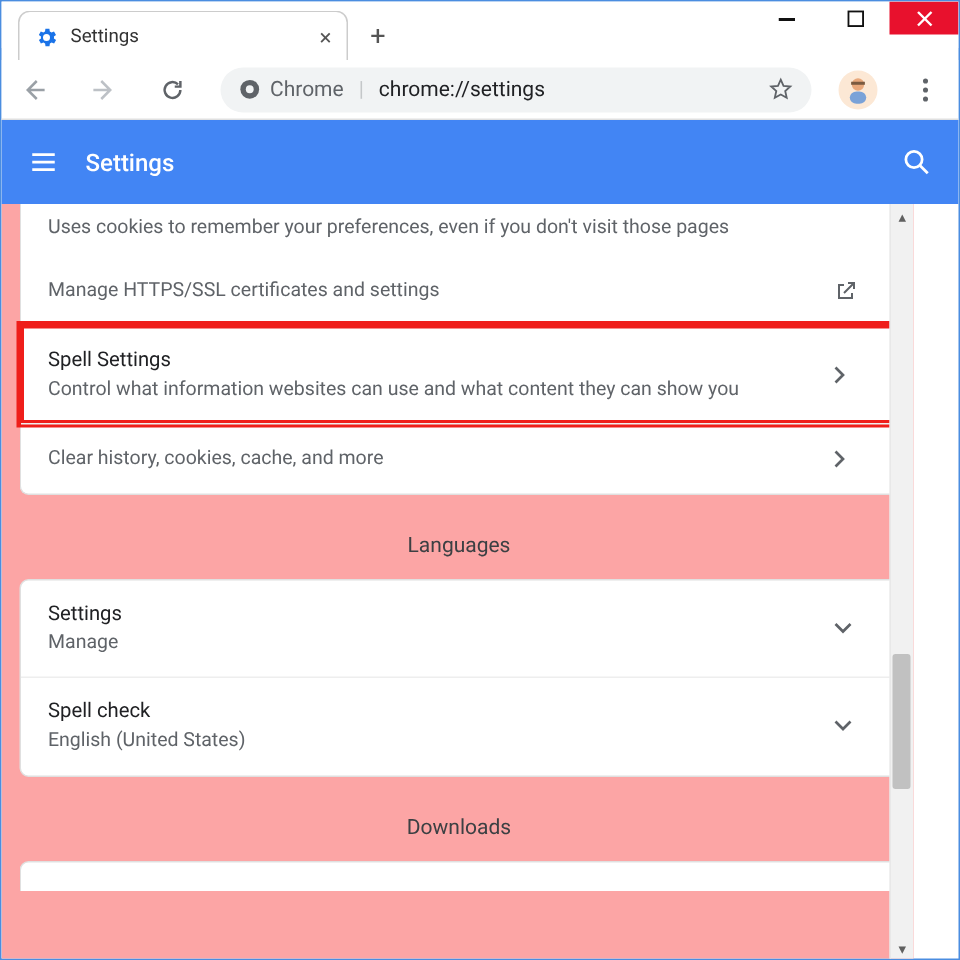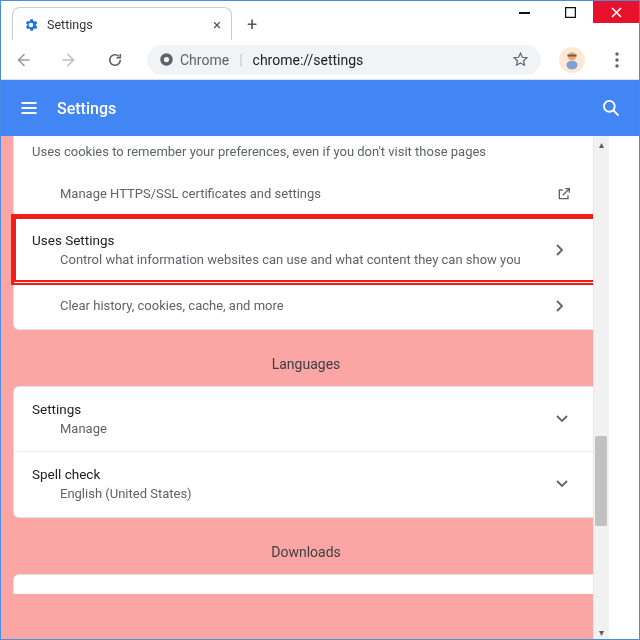--- a/index.html
+++ b/index.html
@@ -41,21 +41,21 @@
   .content { padding: 0 10px 20px 12px; }
   .scrolltrack { position: absolute; right: 0; top: 0; bottom: 0; width: 16px; background: #f1f1f1; border-left: 1px solid #e8e8e8; }
   .scrollup, .scrolldown { height: 17px; display:flex; align-items:center; justify-content:center; color:#606060; font-size:10px; }
   .thumb { position: absolute; right: 2px; width: 12px; background: #c1c1c1; border-radius: 2px; top: 300px; height: 90px; }
 
   .card { background: #fff; border: 1px solid #e0e0e0; border-radius: 6px; margin-bottom: 22px; }
   .row { padding: 14px 18px; display: flex; align-items: center; position: relative; }
   .row + .row { border-top: 1px solid #eee; }
   .row .texts { flex: 1; }
   .row .primary { font-size: 13.5px; color: #202124; margin-bottom: 3px; }
-  .row .secondary { font-size: 13px; color: #5f6368; line-height: 1.35; margin-left: 28px; }
+  .row .secondary { font-size: 13px; color: #5f6368; line-height: 1.35; }
   .row .action { color: #5f6368; font-size: 14px; width: 24px; text-align: center; }
 
   .truncated { padding: 8px 18px 12px; font-size: 13px; color: #5f6368; }
 
   .highlight { outline: 5px solid #ef1e1a; outline-offset: -2px; }
 
   .section-head { font-size: 14px; color: #3c4043; padding: 4px 4px 14px; text-align: center; }
 
   svg { display: block; }
 </style>
@@ -169,21 +169,21 @@
         </div>
         <div class="action">
           <svg width="16" height="16" viewBox="0 0 24 24">
               <path fill="none" stroke="#5f6368" stroke-width="2" d="M14 4h6v6M20 4L10 14M18 14v5H5V6h5"></path>
             </svg>
         </div>
       </div>
 
       <div class="row highlight">
         <div class="texts">
-          <div class="primary">Uses Settings</div>
+          <div class="primary">Spell Settings</div>
           <div class="secondary">Control what information websites can use and what content they can show you</div>
         </div>
         <div class="action">
           <svg width="8" height="12" viewBox="0 0 8 12">
               <path d="M1 1l5 5-5 5" fill="none" stroke="#5f6368" stroke-width="1.8"></path>
             </svg>
         </div>
       </div>
 
       <div class="row">

